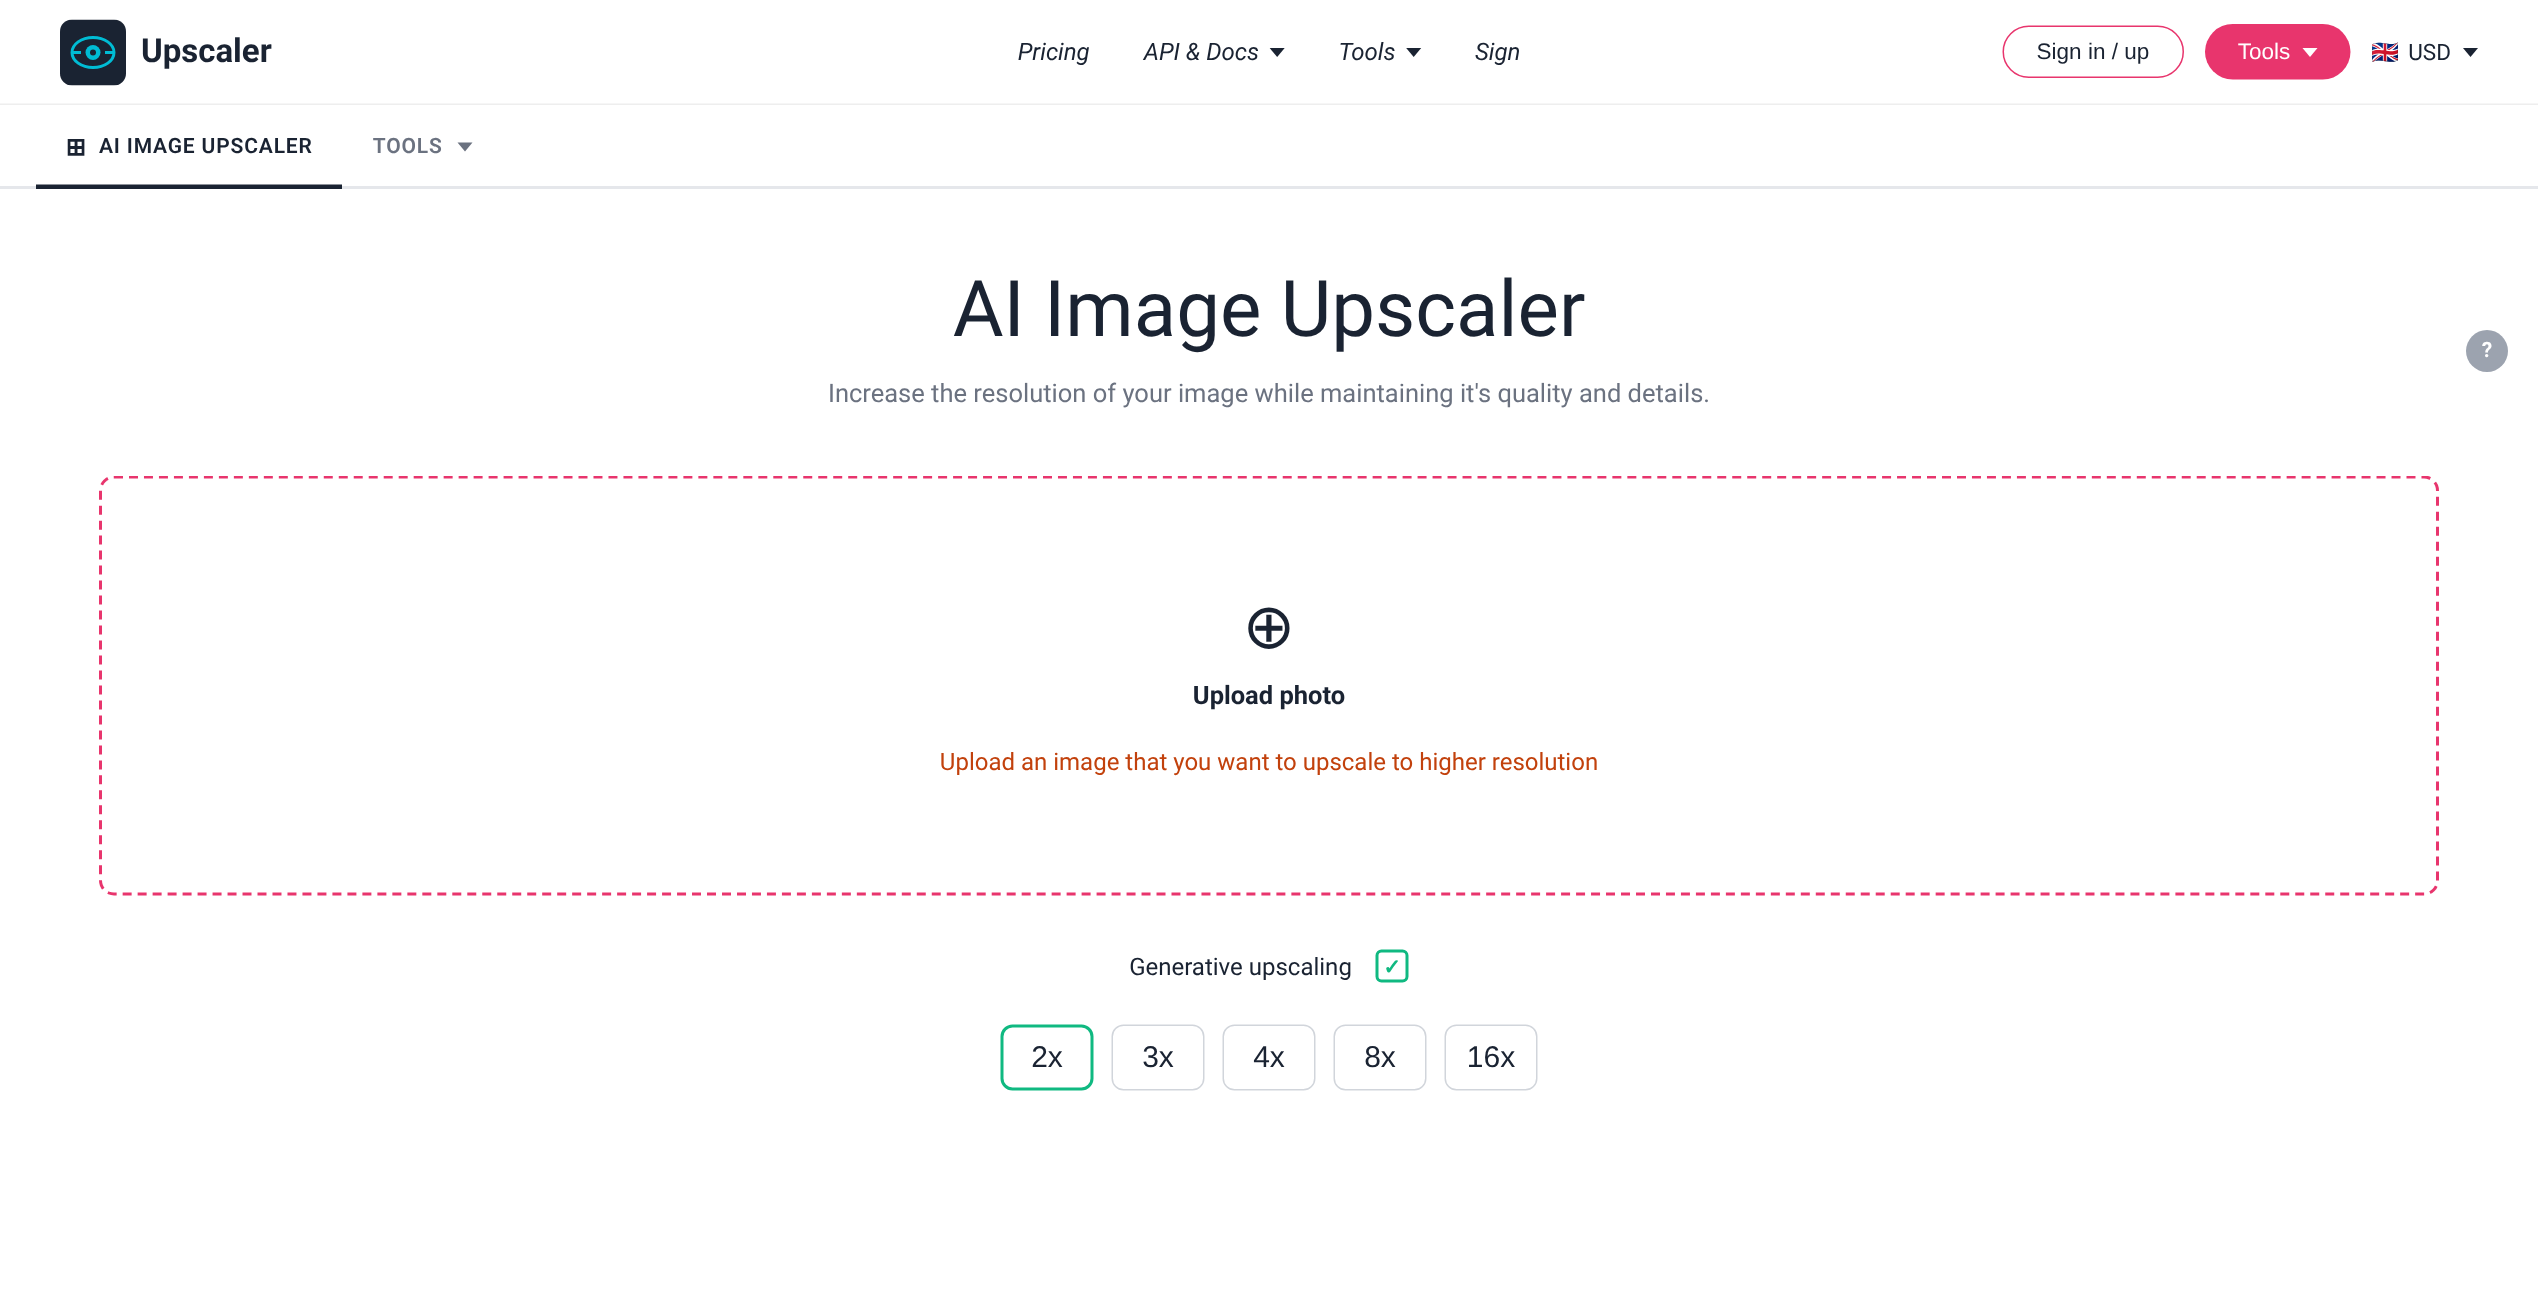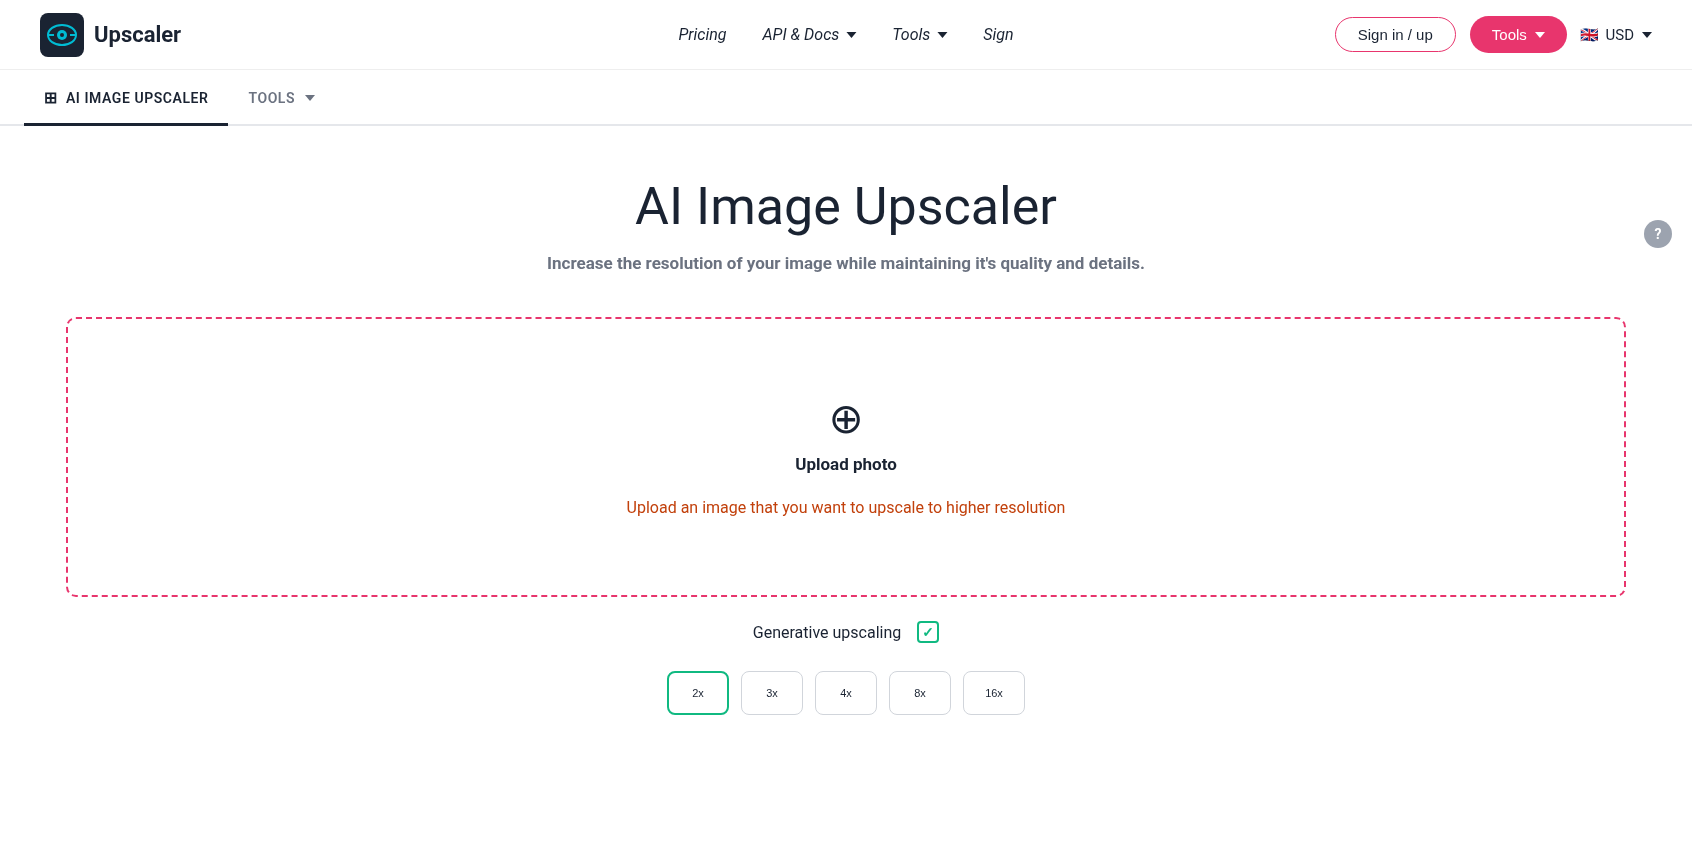--- a/index.html
+++ b/index.html
@@ -168,21 +168,20 @@
       color: #1a2332;
       margin-bottom: 16px;
       text-align: center;
     }
 
     .page-subtitle {
       font-size: 17px;
       color: #6b7280;
       text-align: center;
       margin-bottom: 44px;
-      font-weight: bold;
     }
 
     
     .upload-zone {
       width: 100%;
       max-width: 1560px;
       min-height: 280px;
       border: 2.5px dashed #e8356d;
       border-radius: 10px;
       display: flex;
@@ -211,21 +210,21 @@
     .upload-desc {
       font-size: 16px;
       color: #c2410c;
     }
 
     
     .options-row {
       display: flex;
       align-items: center;
       gap: 16px;
-      margin-top: 24px;
+      margin-top: 36px;
     }
 
     .option-label {
       font-size: 16px;
       color: #1a2332;
     }
 
     .checkbox-wrap {
       display: flex;
       align-items: center;
@@ -257,21 +256,21 @@
       gap: 12px;
       margin-top: 28px;
     }
 
     .scale-btn {
       width: 62px;
       height: 44px;
       border-radius: 8px;
       border: 1.5px solid #d1d5db;
       background: #fff;
-      font-size: 11px;
+      font-size: 20px;
       color: #1a2332;
       cursor: pointer;
       font-weight: 500;
       display: flex;
       align-items: center;
       justify-content: center;
     }
 
     .scale-btn.active {
       border: 2px solid #10b981;

